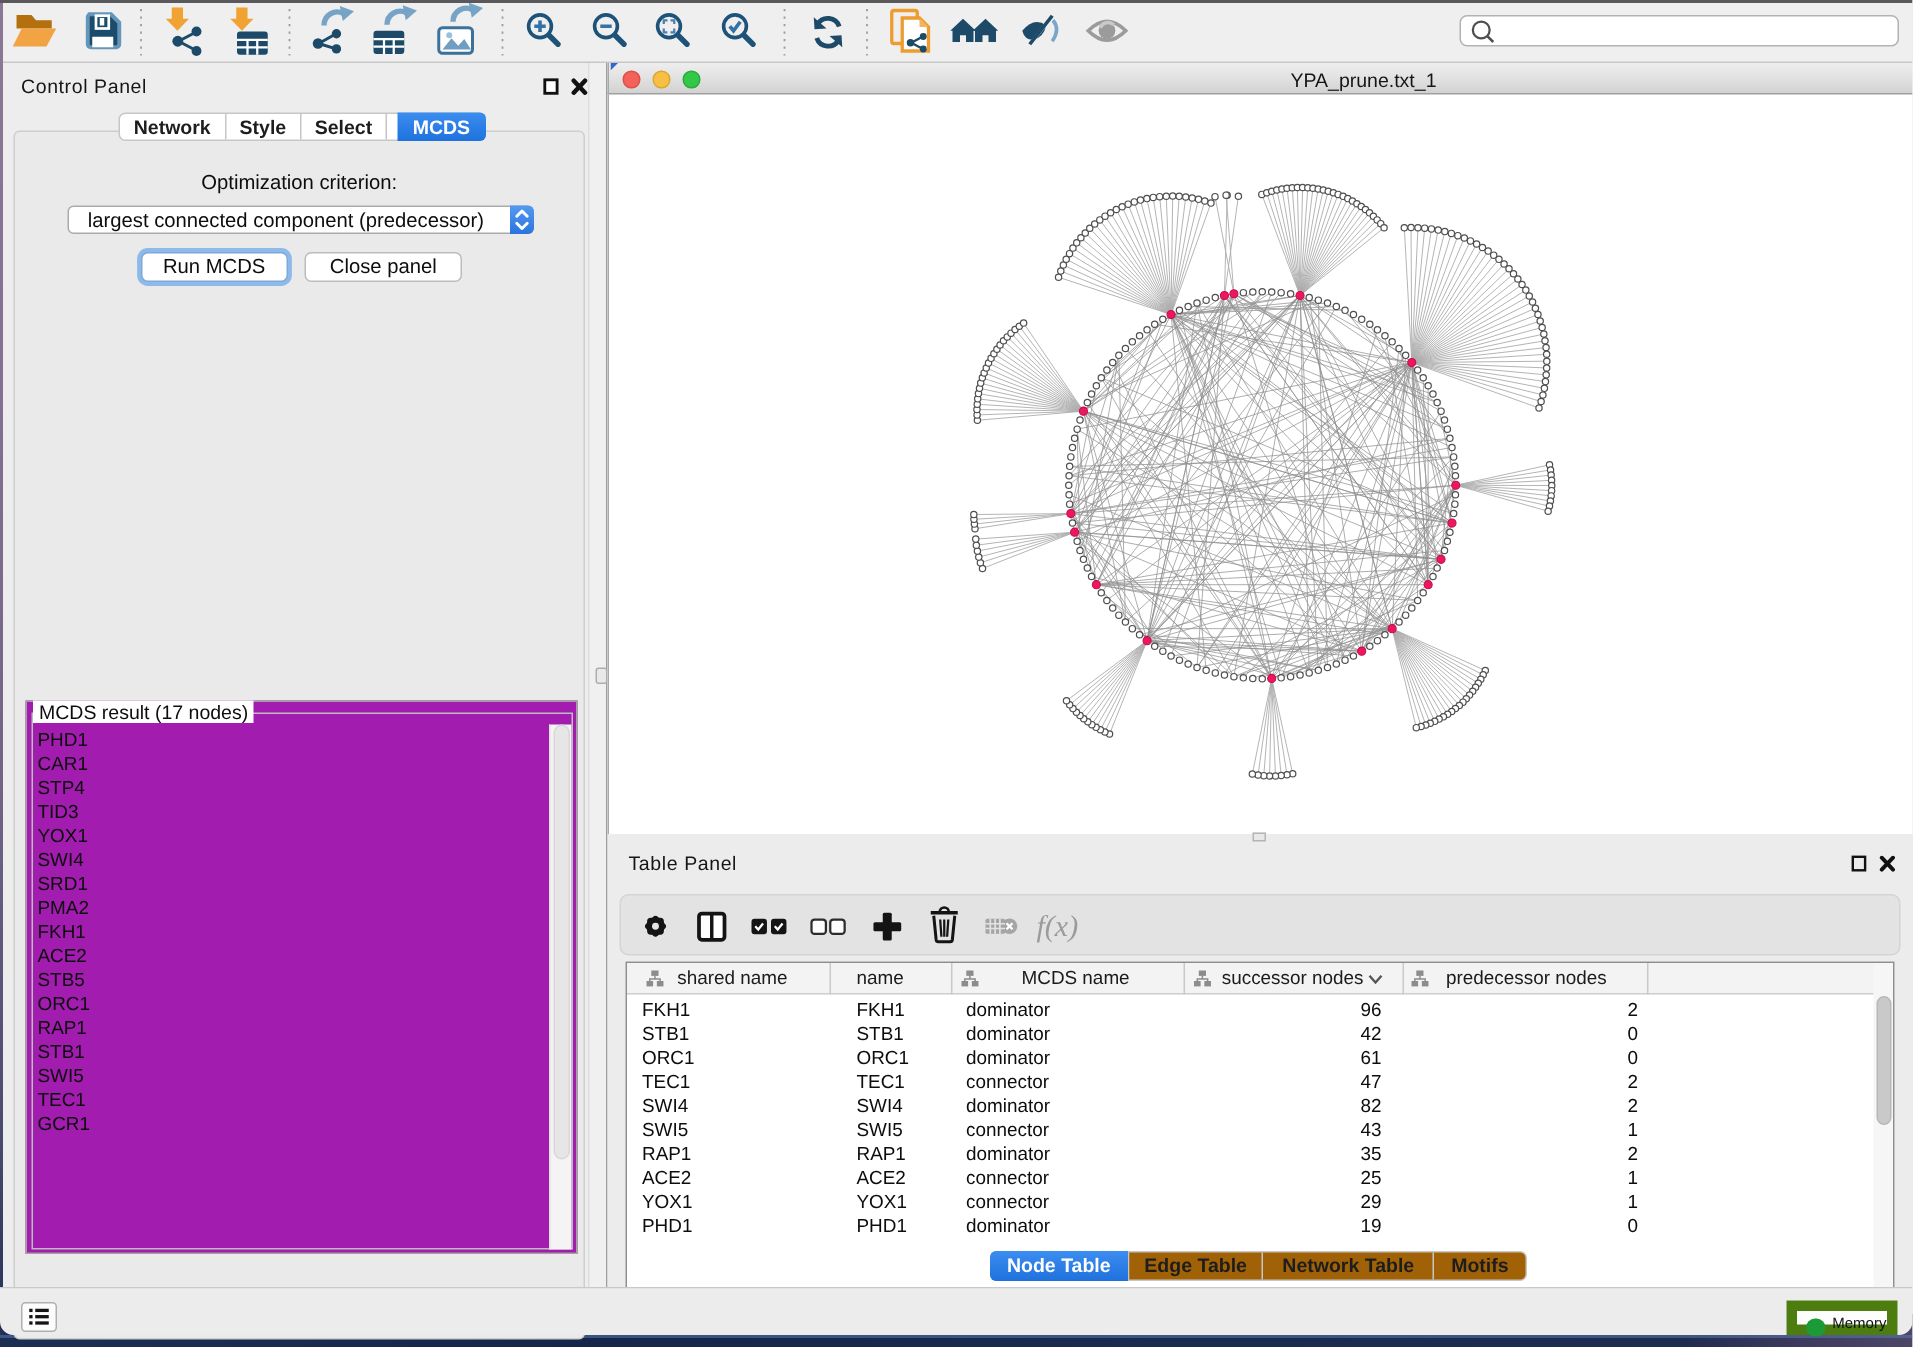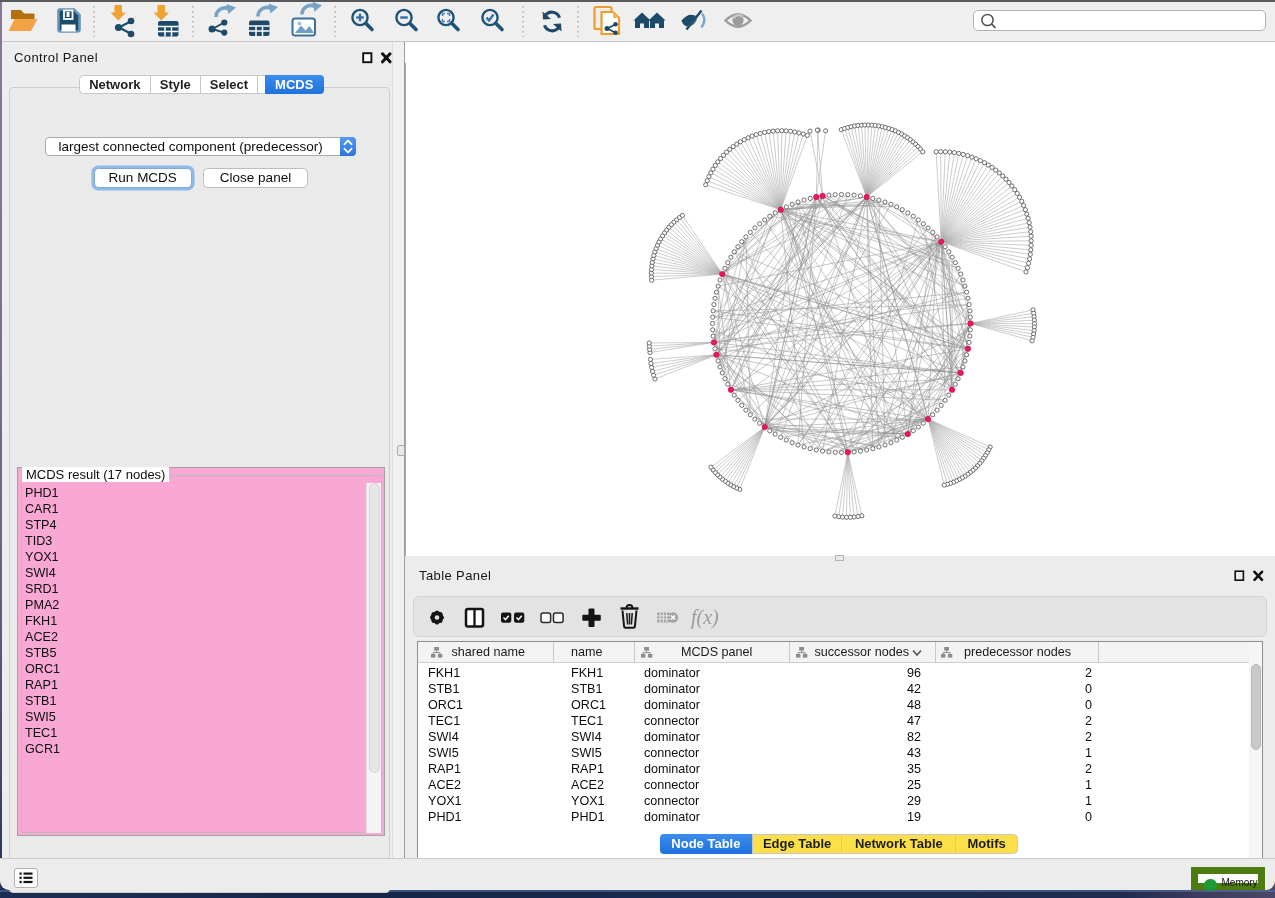--- a/index.html
+++ b/index.html
@@ -40,21 +40,21 @@
   #combo .spin { position:absolute; right:-1px; top:-1px; width:16px; height:19px;
                  background:linear-gradient(180deg,#5599f0,#2a74dd);
                  border-radius:0 4px 4px 0; }
   .btn { position:absolute; height:20px; background:#fff; border:1px solid #bcbcbc;
          border-radius:4.5px; font-size:13.5px; color:#0d0d0d; text-align:center;
          line-height:18px; }
   #runbtn { left:92px; top:125.5px; width:97.5px;
             box-shadow:0 0 0 2.6px rgba(125,177,235,.85); border-color:#7ea9d8; }
   #closebtn { left:201px; top:125.5px; width:105px; }
   #mcdsbox { position:absolute; left:15px; top:425px; width:368px; height:369px;
-             background:#f9a8d4; border:1px solid #a2a2a2; }
+             background:#a21caf; border:1px solid #a2a2a2; }
   #mcdsinner { position:absolute; left:3px; top:7px; width:361px; height:358px;
                border:1px solid #bdbdbd; }
   #mcdslegend { position:absolute; left:4px; top:-1px; background:#fff; padding:0 4px;
                 font-size:13px; color:#0d0d0d; white-space:nowrap; }
   #mcdslist { position:absolute; left:7px; top:17px; font-size:12.6px; color:#0d0d0d;
               line-height:16px; }
   #mcdsscroll { position:absolute; right:3.5px; top:15px; width:14.5px; height:350px;
                 background:#f4f4f4; border-left:1px solid #e0e0e0; }
   #mcdsthumb { position:absolute; left:1.5px; top:0px; width:11px; height:290px;
                background:#e6e6e6; border:1px solid #d8d8d8; border-radius:6px; }
@@ -85,21 +85,21 @@
            background:#f3f3f3; border-bottom:1px solid #cfcfcf; font-size:12.6px; color:#1b1b1b; }
   #thead .hsep { position:absolute; top:0; width:1px; height:21px; background:#c9c9c9; }
   #thead .ht { position:absolute; top:3px; white-space:nowrap; }
   #tbody { position:absolute; left:0; top:23px; width:828px; font-size:12.6px; color:#0d0d0d; }
   .trow { position:absolute; height:16px; line-height:16px; width:828px; }
   .trow span { position:absolute; white-space:nowrap; }
   #tscroll { position:absolute; right:0px; top:0px; width:13px; height:238px; background:#f6f6f6; }
   #tthumb { position:absolute; left:1.5px; top:22px; width:10px; height:86px;
             background:#c9c9c9; border:1px solid #b8b8b8; border-radius:5px; }
   #ttabs { position:absolute; left:255px; top:277.5px; width:358px; height:20.5px;
-           background:#fde047; border:1px solid #c6c6c6; border-radius:4.5px;
+           background:#a16207; border:1px solid #c6c6c6; border-radius:4.5px;
            display:flex; font-size:13px; font-weight:bold; color:#1d1d1d; }
   #ttabs .tab { display:flex; align-items:center; justify-content:center;
                 border-right:1px solid #c6c6c6; height:100%; }
   #ttabs .tab:last-child { border-right:none; }
   #ttabs .sel { background:linear-gradient(180deg,#3b8df0,#1f71dd); color:#fff;
                 border-radius:4px 0 0 4px; margin:-1px 0 -1px -1px; height:20.5px; }
   
   #statusbar { left:0; top:858px; width:1275px; height:32px; background:#ececec;
                border-top:1px solid #c9c9c9; border-radius:0 0 9px 9px; }
   #listbtn { position:absolute; left:14px; top:9px; width:24px; height:20px;
@@ -251,20 +251,21 @@
         <line x1="28" y1="1.8" x2="20.5" y2="9.8"></line>
     </g>
   </svg>
   <div id="cpane"></div>
   <div id="ctabs">
     <div class="tab" style="width:73px">Network</div>
     <div class="tab" style="width:52px">Style</div>
     <div class="tab" style="width:59px">Select</div>
     <div class="tab sel" style="width:60.5px">MCDS</div>
   </div>
+  <div id="optlabel">Optimization criterion:</div>
   <div id="combo">
     <span class="ctext">largest connected component (predecessor)</span>
     <span class="spin"><svg width="16" height="19" viewBox="0 0 16 19">
       <path d="M4.5 7.2 L8 3.6 L11.5 7.2" fill="none" stroke="#fff" stroke-width="1.9" stroke-linecap="round" stroke-linejoin="round"></path>
       <path d="M4.5 11.8 L8 15.4 L11.5 11.8" fill="none" stroke="#fff" stroke-width="1.9" stroke-linecap="round" stroke-linejoin="round"></path>
     </svg></span>
   </div>
   <div class="btn" id="runbtn">Run MCDS</div>
   <div class="btn" id="closebtn">Close panel</div>
   <div id="mcdsbox">
@@ -1011,20 +1012,29 @@
 <circle cx="729.9" cy="389.8" r="2.7"></circle>
 <circle cx="959.7" cy="372.9" r="2.7"></circle>
 <circle cx="951.1" cy="389.8" r="2.7"></circle>
 <circle cx="927.1" cy="419.1" r="2.7"></circle>
 <circle cx="906.8" cy="434.1" r="2.7"></circle>
 <circle cx="763.7" cy="427.1" r="2.7"></circle>
 <circle cx="846.8" cy="452.3" r="2.7"></circle>
 </g>
 </svg>
   </div>
+  <div id="nettitle">
+    <svg width="5" height="5" viewBox="0 0 5 5" style="position:absolute;left:1px;top:0">
+        <path d="M0 0 h5 L0 5 z" fill="#3465c8"></path>
+      </svg>
+    <div class="light" style="left:9px;background:#f4615b;border:1px solid #de4f49"></div>
+    <div class="light" style="left:29.2px;background:#f7c044;border:1px solid #dca72e"></div>
+    <div class="light" style="left:49px;background:#32c747;border:1px solid #2aab3c"></div>
+    <div class="t">YPA_prune.txt_1</div>
+  </div>
 </div>
 <div class="abs" id="hhandle"></div>
 
 <div class="abs" id="tpanel">
   <div class="ptitle" style="left:14px;top:12px">Table Panel</div>
   <svg class="winbtns" width="32" height="12" viewBox="0 0 32 12" style="left:829px;top:14px">
     <rect x="1.2" y="1.2" width="8.2" height="9" fill="none" stroke="#111" stroke-width="1.6"></rect>
     <g stroke="#111" stroke-width="2.6" stroke-linecap="round">
       <line x1="20.5" y1="1.8" x2="28" y2="9.8"></line>
         <line x1="28" y1="1.8" x2="20.5" y2="9.8"></line>
@@ -1118,21 +1128,21 @@
               <rect x="3.2" y="0" width="4.8" height="3.6"></rect>
               <rect x="0" y="7" width="4.4" height="3.6"></rect>
               <rect x="6.9" y="7" width="4.4" height="3.6"></rect>
               <path d="M5.6 3.6 v2 M2.2 7 v-1.4 h6.9 v1.4" fill="none" stroke="#8c8c8c" stroke-width="1"></path>
             </g>
         </g>
         <path d="M495 8.5 l4 4.5 4 -4.5" fill="none" stroke="#555" stroke-width="1.6"></path>
       </svg>
       <div class="ht" style="left:33.5px">shared name</div>
       <div class="ht" style="left:153px">name</div>
-      <div class="ht" style="left:263px">MCDS panel</div>
+      <div class="ht" style="left:263px">MCDS name</div>
       <div class="ht" style="left:396.5px">successor nodes</div>
       <div class="ht" style="left:546px">predecessor nodes</div>
     </div>
     <div id="tbody">
       <div class="trow" style="top:0px">
           <span style="left:10px">FKH1</span>
           <span style="left:153px">FKH1</span>
           <span style="left:226px">dominator</span>
           <span style="right:325px">96</span>
           <span style="right:154px">2</span>
@@ -1141,21 +1151,21 @@
           <span style="left:10px">STB1</span>
           <span style="left:153px">STB1</span>
           <span style="left:226px">dominator</span>
           <span style="right:325px">42</span>
           <span style="right:154px">0</span>
         </div>
       <div class="trow" style="top:32px">
           <span style="left:10px">ORC1</span>
           <span style="left:153px">ORC1</span>
           <span style="left:226px">dominator</span>
-          <span style="right:325px">48</span>
+          <span style="right:325px">61</span>
           <span style="right:154px">0</span>
         </div>
       <div class="trow" style="top:48px">
           <span style="left:10px">TEC1</span>
           <span style="left:153px">TEC1</span>
           <span style="left:226px">connector</span>
           <span style="right:325px">47</span>
           <span style="right:154px">2</span>
         </div>
       <div class="trow" style="top:64px">

